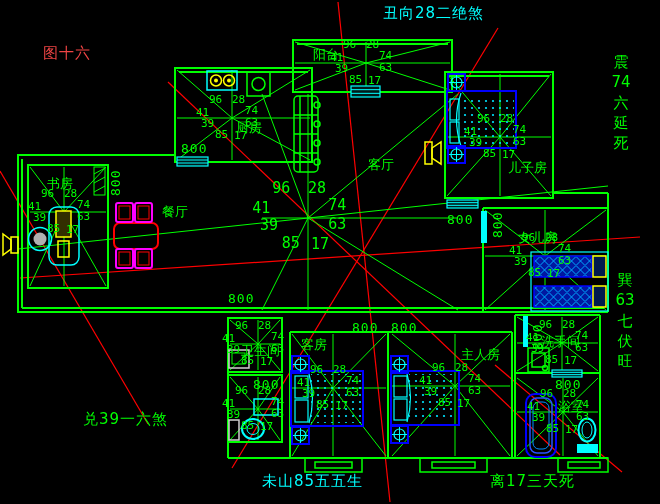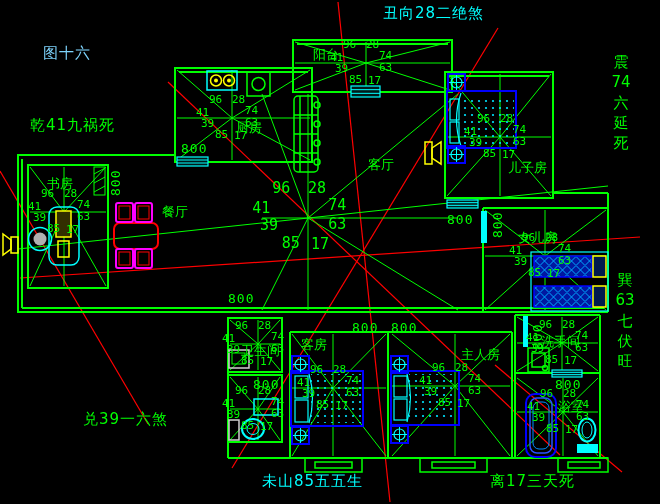--- a/index.html
+++ b/index.html
@@ -1,21 +1,21 @@
 <!DOCTYPE html>
 <html><head>
 <meta charset="utf-8">
 <style>
   html,body{margin:0;padding:0;background:#000;}
   #stage{position:relative;width:660px;height:504px;background:#000;overflow:hidden;
          font-family:"DejaVu Sans",sans-serif;}
   #stage svg{position:absolute;left:0;top:0;}
   .lbl{position:absolute;color:#00ff00;font-size:15px;letter-spacing:1px;white-space:nowrap;line-height:1.1;}
   .cyan{color:#00ffff;}
-  .blue{color:#7dd3fc;}
+  .blue{color:#ef4444;}
   .room{font-size:13px;letter-spacing:0;}
   .vlbl{position:absolute;color:#00ff00;font-size:15px;white-space:pre-line;
         text-align:center;width:26px;line-height:1.35;}
   .dim{position:absolute;color:#00ff00;font:13px "DejaVu Sans Mono",monospace;letter-spacing:1px;}
   .dim.v{transform:rotate(-90deg);transform-origin:top left;}
   .sn{position:absolute;color:#00ff00;font:11px "DejaVu Sans Mono",monospace;letter-spacing:0;}
   .sn.b{font-size:15px;}
 </style>
 </head>
 <body>
@@ -348,21 +348,20 @@
       <polygon points="432,148 441,142 441,164 432,158"></polygon>
     </g>
     <g stroke="#ffff00" stroke-width="1.5" fill="none">
       <rect x="11" y="237" width="7" height="16"></rect>
       <polygon points="11,240 3,234 3,255 11,249"></polygon>
     </g>
   </svg>
 
   <div class="lbl blue" style="left:43px;top:45px;">图十六</div>
   <div class="lbl cyan" style="left:383px;top:5px;">丑向28二绝煞</div>
-  <div class="lbl" style="left:30px;top:117px;">乾41九祸死</div>
   <div class="vlbl" style="left:608px;top:52px;">震
 74
 六
 延
 死</div>
   <div class="vlbl" style="left:612px;top:270px;">巽
 63
 七
 伏
 旺</div>

